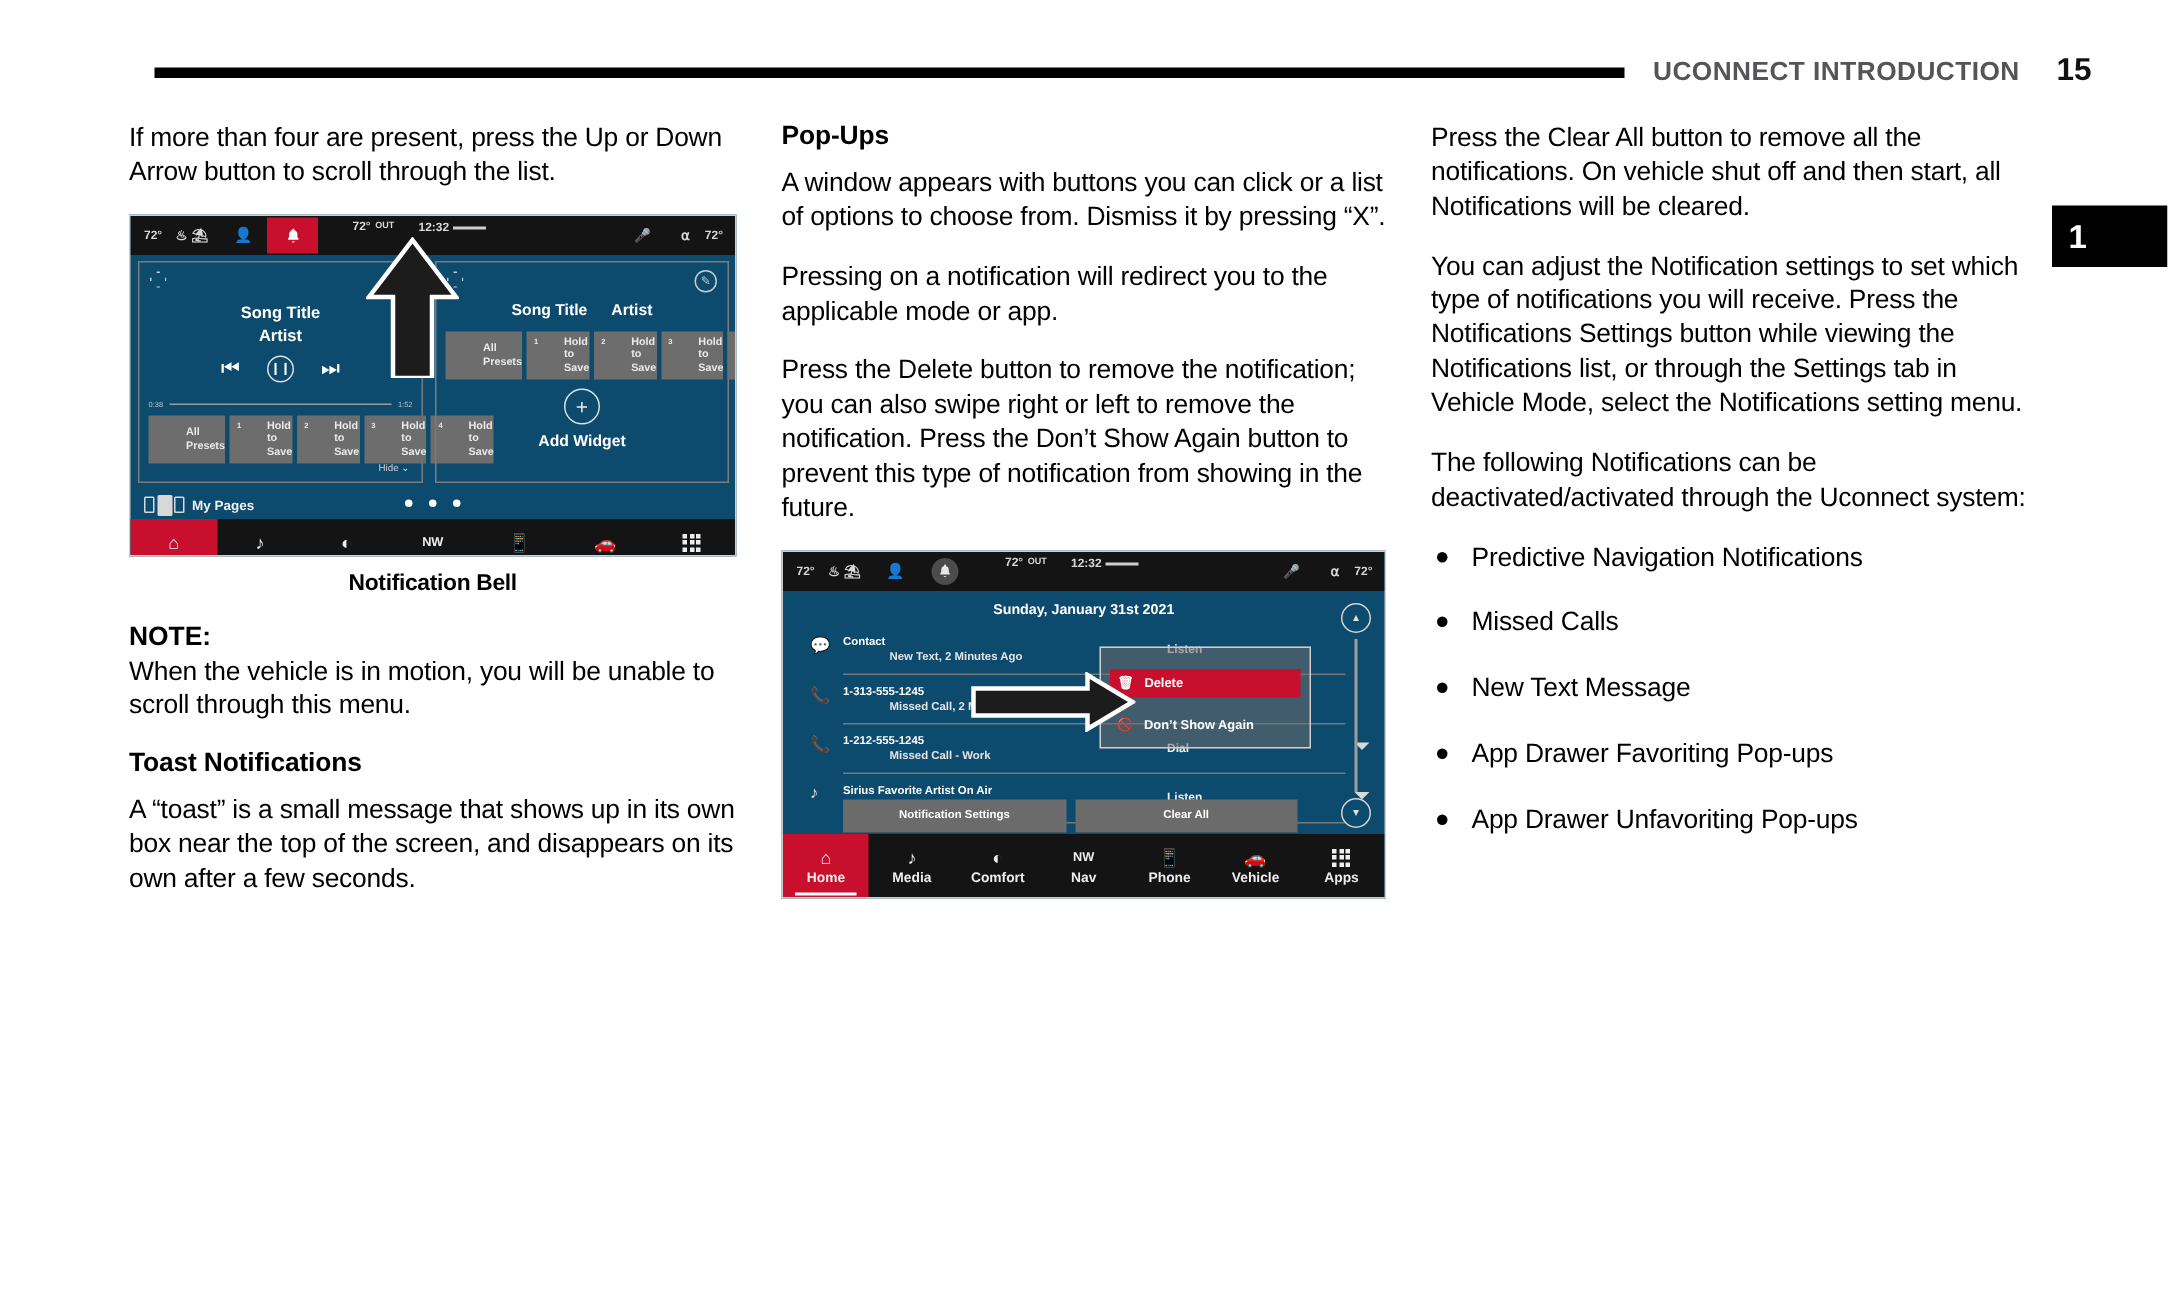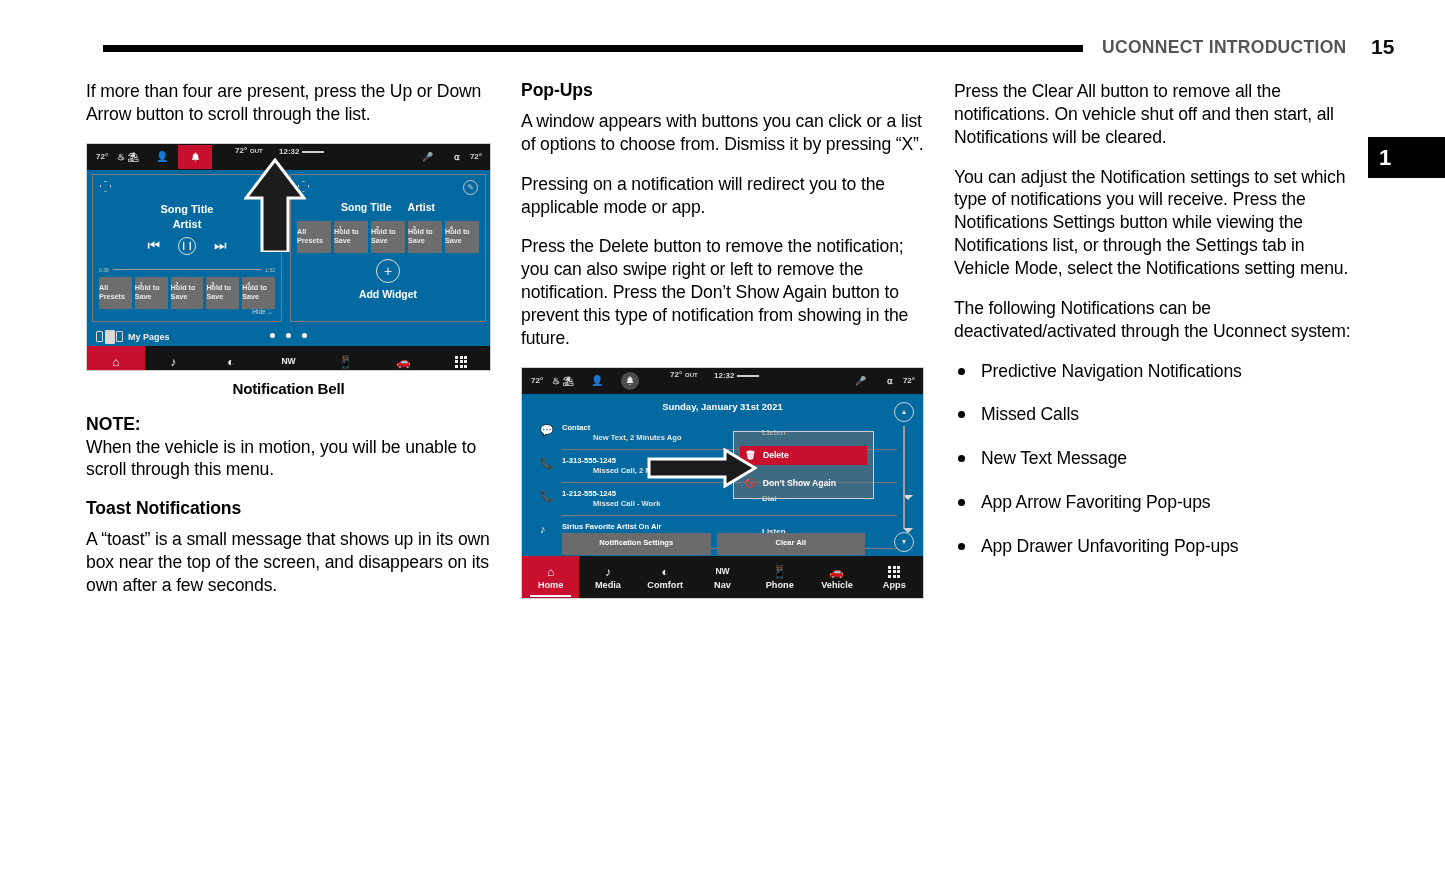--- a/index.html
+++ b/index.html
@@ -111,21 +111,21 @@
     position: absolute;
     left: 4px; top: 8px;
     width: 7px; height: 7px;
     border-radius: 50%;
     background: #000;
   }
 
   
   .uc-screen {
     position: relative;
-    background: #0369a1;
+    background: #0c4a6e;
     border: 1px solid #cfcfcf;
     box-sizing: border-box;
     overflow: hidden;
     color: #e8e8e8;
     font-family: "Liberation Sans", sans-serif;
   }
   #screen-home { width: 405px; height: 228px; }
   #screen-notif { width: 403px; height: 232px; }
 
   
@@ -228,20 +228,21 @@
   #widget-right .preset-row { top: 46px; }
   .preset {
     flex: 1;
     background: #6d6d6d;
     height: 32px;
     display: flex; flex-direction: column;
     align-items: center; justify-content: center;
     font-size: 7.2px; font-weight: 700; color: #eaeaea;
     position: relative;
     line-height: 1.2;
+    padding-left: 25px;
   }
   .preset .num {
     position: absolute; left: 5px; top: 4px; font-size: 5px;
   }
   .wg-hide {
     position: absolute; right: 8px; bottom: 5px;
     font-size: 6.5px; color: #d2d2d2;
   }
   .wg-song-head {
     position: absolute; top: 26px; left: 0; right: 0;
@@ -326,21 +327,21 @@
     border-bottom: 1px solid #787878;
   }
   .nt-row .nt-ico {
     position: absolute; left: -22px; top: 7px;
     font-size: 11px; color: #e2e2e2;
   }
   .nt-row .nt-text { line-height: 1.25; }
   .nt-row .nt-t1 { font-size: 7.6px; font-weight: 700; color: #fff; }
   .nt-row .nt-t2 { font-size: 7.6px; font-weight: 700; color: #e4e4e4; padding-left: 31px; }
   .nt-row .nt-action {
-    position: absolute; left: 200px; font-size: 8px; font-weight: 700; color: #efefef;
+    position: absolute; left: 216px; font-size: 8px; font-weight: 700; color: #efefef;
   }
   .nt-row .nt-caret {
     position: absolute; right: -16px; top: 12px;
     width: 0; height: 0;
     border-left: 5px solid transparent; border-right: 5px solid transparent;
     border-top: 5px solid #d8d8d8;
   }
   .nt-footer {
     position: absolute; bottom: 1px; left: 40px; right: 58px;
     display: flex; gap: 6px;
@@ -720,16 +721,16 @@
 
 <div class="column" id="col-3">
   <p class="body">Press the Clear All button to remove all the notifications. On vehicle shut off and then start, all Notifications will be cleared.</p>
   <p class="body">You can adjust the Notification settings to set which type of notifications you will receive. Press the Notifications Settings button while viewing the Notifications list, or through the Settings tab in Vehicle Mode, select the Notifications setting menu.</p>
   <p class="body">The following Notifications can be deactivated/activated through the Uconnect system:</p>
 
   <ul class="bullets">
     <li>Predictive Navigation Notifications</li>
     <li>Missed Calls</li>
     <li>New Text Message</li>
-    <li>App Arrow Favoriting Pop-ups</li>
+    <li>App Drawer Favoriting Pop-ups</li>
     <li>App Drawer Unfavoriting Pop-ups</li>
   </ul>
 </div>
 
 </body></html>

